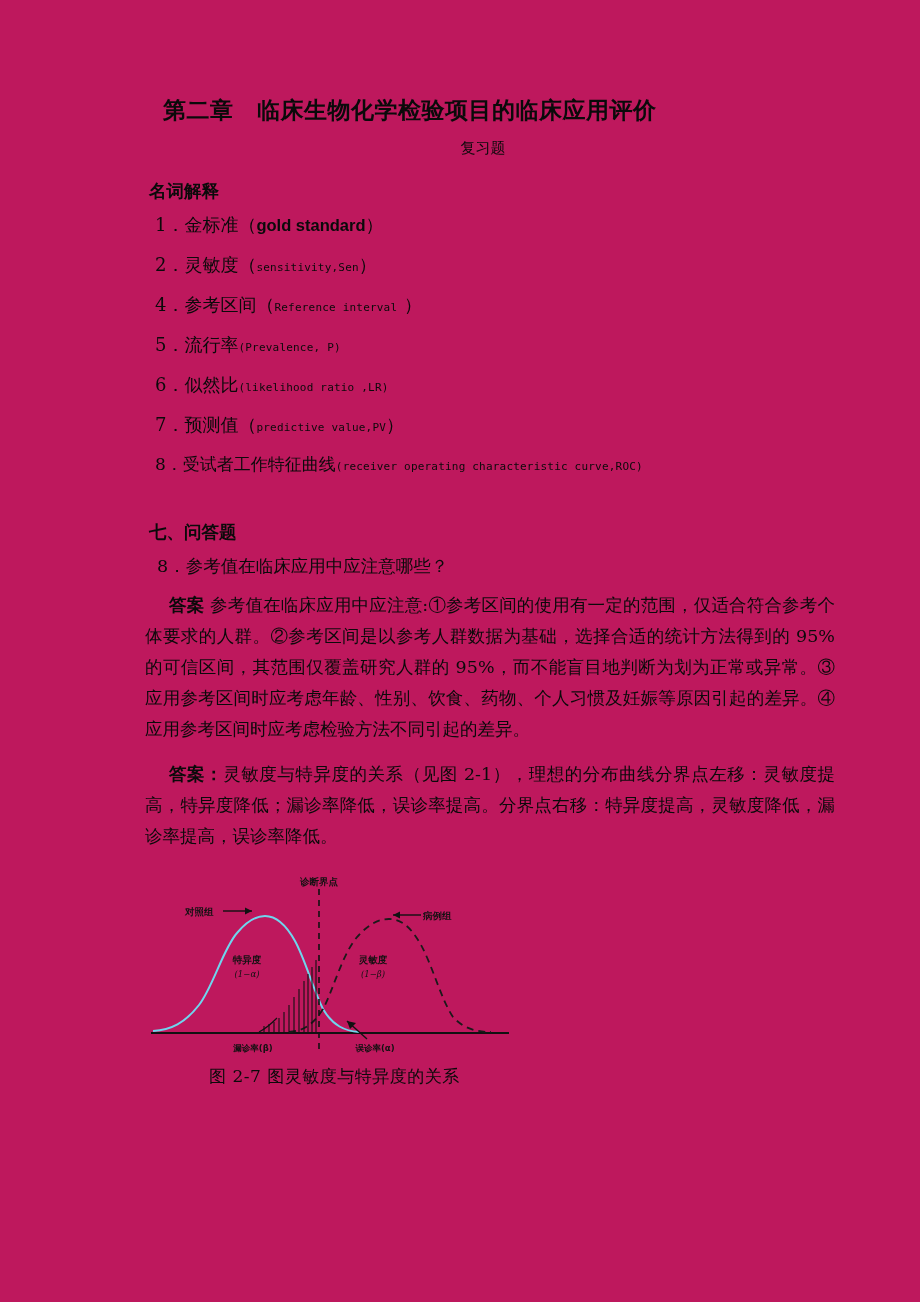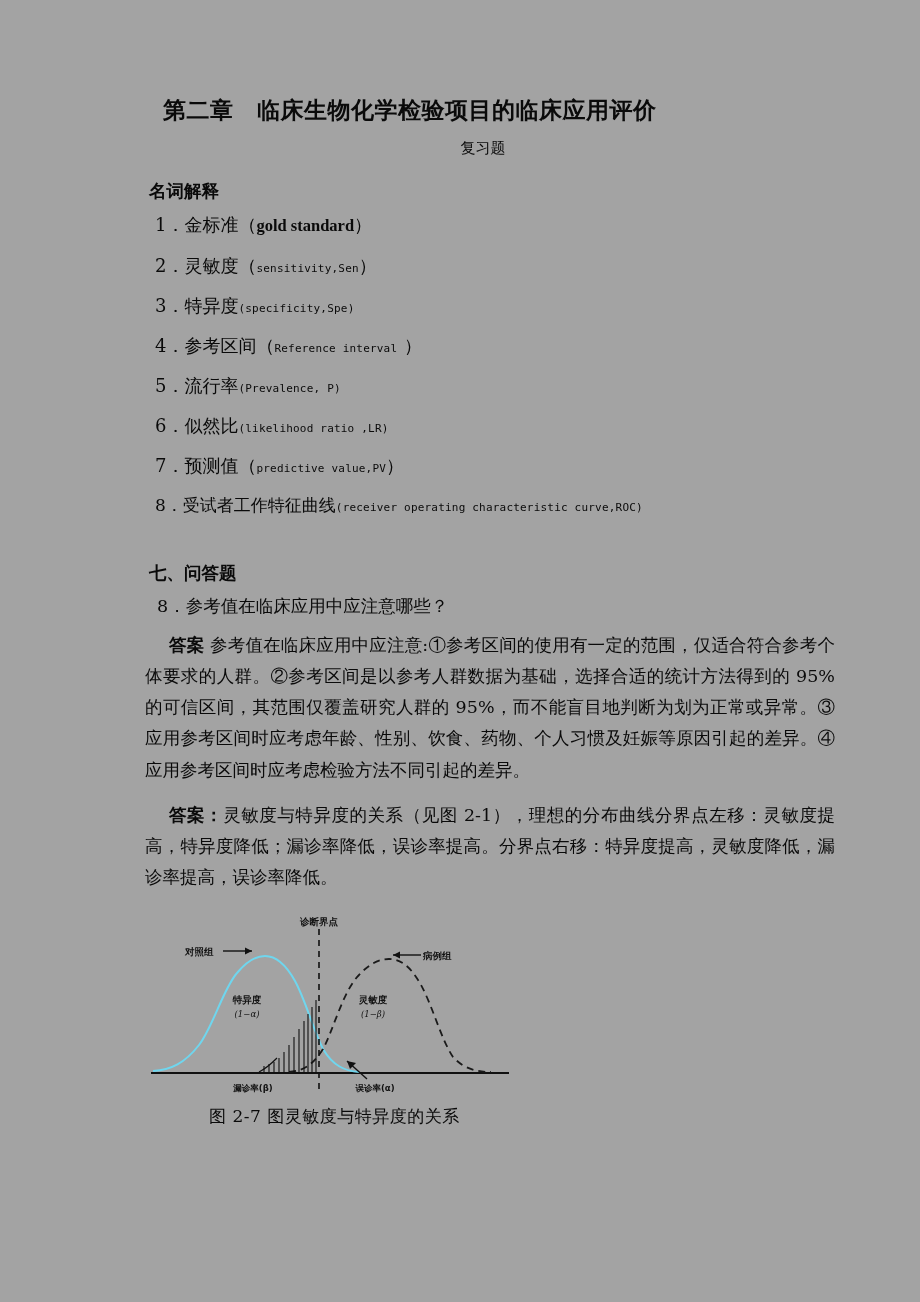--- a/index.html
+++ b/index.html
@@ -13,21 +13,21 @@
     position: relative;
     font-family: "DejaVu Serif", "Liberation Serif", serif;
     color: #0a0a0a;
     overflow: hidden;
   }
   .page {
     position: absolute;
     left: 0; top: 0;
     width: 920px;
     height: 1302px;
-    background: #a3a3a3;
+    background: #be185d;
   }
   .content {
     position: absolute;
     left: 145px;
     top: 96px;
     width: 690px;
   }
 
   
   .doc-title {
@@ -77,21 +77,21 @@
   }
   .term-list li .num {
     font-family: "DejaVu Serif", "Liberation Serif", serif;
   }
   .mono {
     font-family: "DejaVu Sans Mono", "Liberation Mono", monospace;
     font-size: 11px;
     letter-spacing: 0.2px;
   }
   .serif-inline {
-    font-family: Liberation Serif, serif;
+    font-family: Liberation Sans, sans-serif;
     font-weight: bold;
     font-size: 16.5px;
   }
   .term-list li.small-cjk {
     font-size: 17px;
   }
 
   
   .question {
     font-size: 17.5px;
@@ -156,21 +156,20 @@
 <div class="page">
   <div class="content">
 
     <h1 class="doc-title">第二章　临床生物化学检验项目的临床应用评价</h1>
     <div class="doc-subtitle">复习题</div>
 
     <h2 class="section-heading">名词解释</h2>
     <ol class="term-list" id="glossary-list">
         <li><span class="num">1．</span><span>金标准</span><span>（</span><span class="serif-inline">gold standard</span><span>）</span></li>
         <li><span class="num">2．</span><span>灵敏度</span><span>（</span><span class="mono">sensitivity,Sen</span><span>）</span></li>
-        <li><span class="num">3．</span><span>特异度</span><span class="mono">(</span><span class="mono">specificity,Spe</span><span class="mono">)</span></li>
         <li><span class="num">4．</span><span>参考区间</span><span>（</span><span class="mono">Reference interval </span><span>）</span></li>
         <li><span class="num">5．</span><span>流行率</span><span class="mono">(</span><span class="mono">Prevalence, P</span><span class="mono">)</span></li>
         <li><span class="num">6．</span><span>似然比</span><span class="mono">(</span><span class="mono">likelihood ratio ,LR</span><span class="mono">)</span></li>
         <li><span class="num">7．</span><span>预测值</span><span>（</span><span class="mono">predictive value,PV</span><span>）</span></li>
         <li class="small-cjk"><span class="num">8．</span><span>受试者工作特征曲线</span><span class="mono">(</span><span class="mono">receiver operating characteristic curve,ROC</span><span class="mono">)</span></li>
       </ol>
 
     <h2 class="section-heading spaced">七、问答题</h2>
     <div id="qa-list">
         <div>

